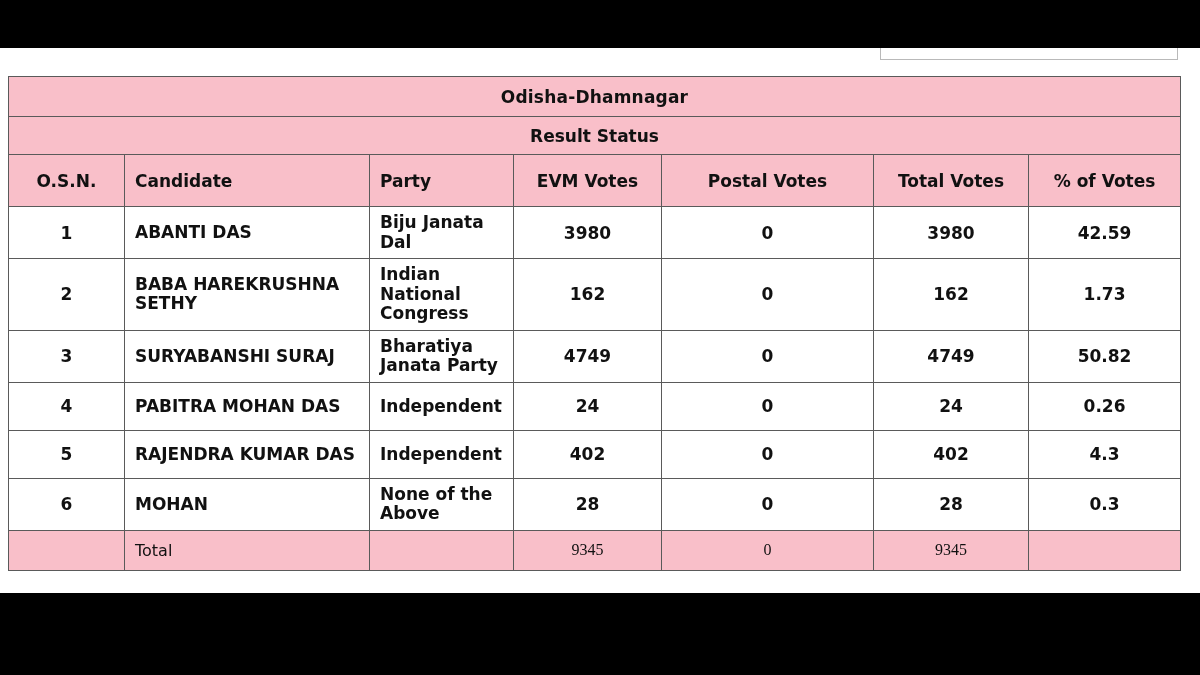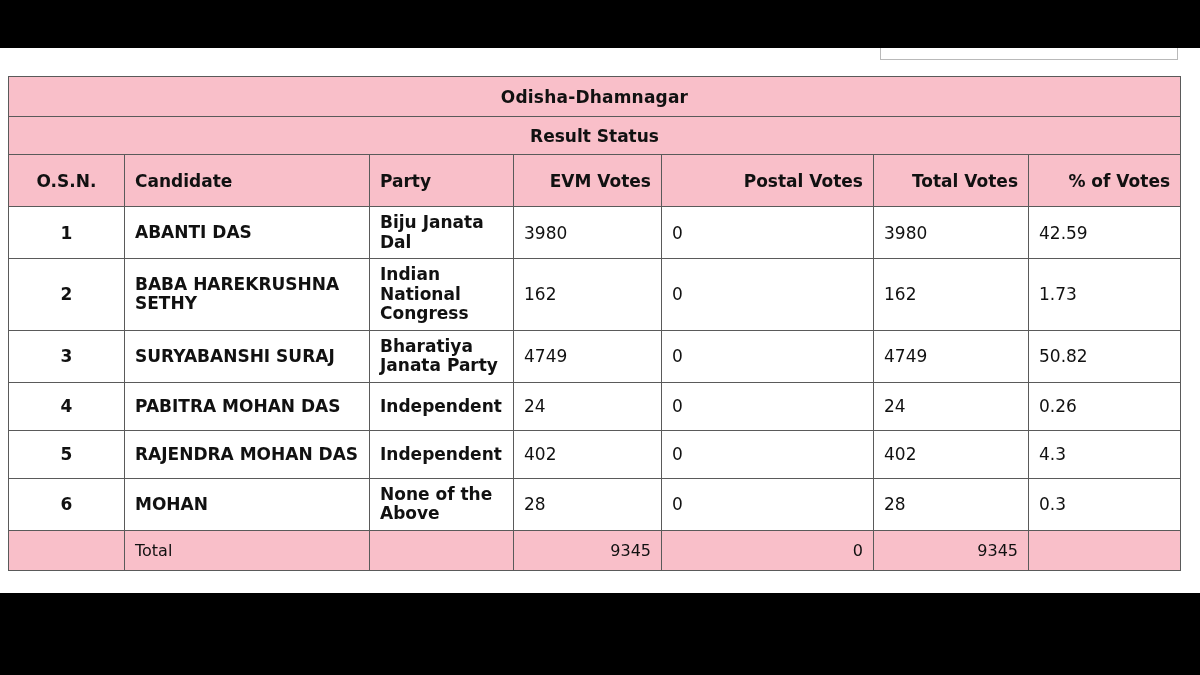--- a/index.html
+++ b/index.html
@@ -72,51 +72,51 @@
     font-size: 18px;
     height: 38px;
   }
   thead th {
     background: #f9bfc9;
     font-weight: bold;
     font-size: 18px;
     height: 52px;
     text-align: left;
   }
-  th.num, td.num { text-align: right; }
+  th.num, td.num { text-align: center; }
   th.center, td.center { text-align: center; }
   td.osn {
     text-align: center;
     font-weight: bold;
     font-size: 16px;
   }
   td.candidate {
     font-weight: bold;
     font-size: 16.5px;
     line-height: 1.15;
   }
   td.party {
     font-weight: bold;
     font-size: 16.5px;
     line-height: 1.15;
   }
   td.votes {
-    text-align: left;
-    font-weight: normal;
+    text-align: center;
+    font-weight: bold;
     font-size: 17px;
   }
   tr.data-row td { height: 48px; }
   tr.total-row td {
     background: #f9bfc9;
     font-size: 16px;
     height: 40px;
     font-weight: normal;
     margin-top: 40px;
   }
-  tr.total-row td.votes { text-align: right; font-weight: normal; }
+  tr.total-row td.votes { text-align: center; font-weight: normal; font-family: Liberation Serif, serif; }
   tr.total-row td.total-label { text-align: left; }
   
   col.c-osn     { width: 116px; }
   col.c-cand    { width: 245px; }
   col.c-party   { width: 144px; }
   col.c-evm     { width: 148px; }
   col.c-postal  { width: 212px; }
   col.c-total   { width: 155px; }
   col.c-pct     { width: 152px; }
 </style>
@@ -187,21 +187,21 @@
           <td class="osn">4</td>
           <td class="candidate">PABITRA MOHAN DAS</td>
           <td class="party">Independent</td>
           <td class="votes">24</td>
           <td class="votes">0</td>
           <td class="votes">24</td>
           <td class="votes">0.26</td>
         </tr>
         <tr class="data-row">
           <td class="osn">5</td>
-          <td class="candidate">RAJENDRA MOHAN DAS</td>
+          <td class="candidate">RAJENDRA KUMAR DAS</td>
           <td class="party">Independent</td>
           <td class="votes">402</td>
           <td class="votes">0</td>
           <td class="votes">402</td>
           <td class="votes">4.3</td>
         </tr>
         <tr class="data-row">
           <td class="osn">6</td>
           <td class="candidate">MOHAN</td>
           <td class="party">None of the Above</td>

